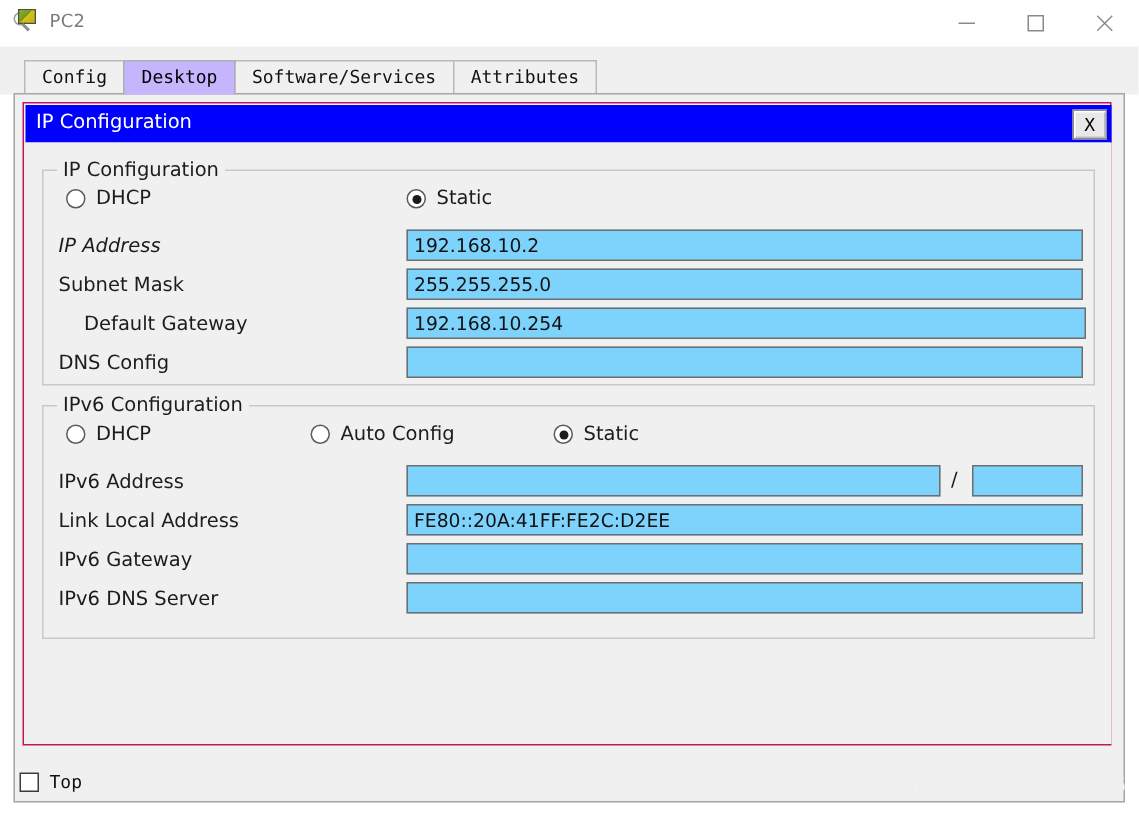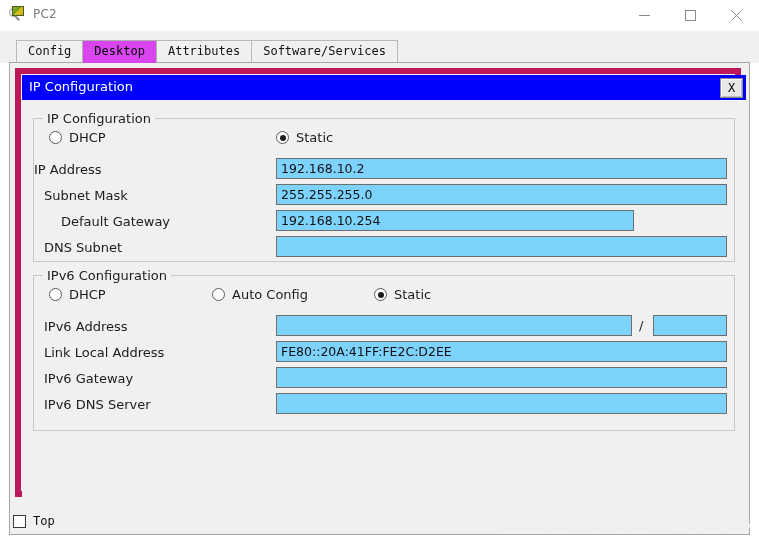--- a/index.html
+++ b/index.html
@@ -116,21 +116,21 @@
     height: 23px;
     box-sizing: border-box;
     background: #f0f0f0;
     border: 1px solid #b9b9b9;
     border-bottom: none;
     margin-right: -1px;
     line-height: 15px;
     white-space: nowrap;
   }
   .tab.active {
-    background: #d946ef;
+    background: #c4b5fd;
     border-color: #b0b0b0;
     position: relative;
     z-index: 3;
     color: #000;
   }
 
   
   .content-panel {
     position: absolute;
     left: 9px; top: 62px;
@@ -141,21 +141,21 @@
     box-sizing: border-box;
   }
 
   
   .ipframe {
     position: absolute;
     left: 5px; top: 5px;
     width: 726px;
     height: 429px;
     background: #f0f0f0;
-    border: 6px solid #be185d;
+    border: 1px solid #be185d;
     box-sizing: border-box;
   }
   .ipframe-title {
     position: absolute;
     left: 1px; top: 1px;
     width: 724px;
     height: 25px;
     background: #0000ff;
     box-sizing: border-box;
   }
@@ -341,22 +341,22 @@
           <line x1="11.5" y1="1.5" x2="1.5" y2="11.5" stroke="#8a8a8a" stroke-width="1"></line>
         </svg>
       </div>
     </div>
   </div>
 
   <div class="tabstrip">
     <div class="tabs">
       <div class="tab">Config</div>
       <div class="tab active">Desktop</div>
+      <div class="tab">Software/Services</div>
       <div class="tab">Attributes</div>
-      <div class="tab">Software/Services</div>
     </div>
   </div>
 
   <div class="content-panel">
 
     <div class="ipframe">
 
       <div class="ipframe-title">
         <span class="txt">IP Configuration</span>
         <div class="ipframe-close">X</div>
@@ -370,30 +370,30 @@
 
         <div class="radio" style="left:27px; top:31px;">
           <span class="dot"></span>
           <span class="lbl">DHCP</span>
         </div>
         <div class="radio checked" style="left:254px; top:31px;">
           <span class="dot"></span>
           <span class="lbl">Static</span>
         </div>
 
-        <span class="row-label" style="left:12px; top:62px;">IP Address</span>
+        <span class="row-label" style="left:22px; top:62px;font-style:italic;">IP Address</span>
         <div class="field" style="left:254px; top:58px; width:451px;">192.168.10.2</div>
 
         <span class="row-label" style="left:22px; top:88px;">Subnet Mask</span>
         <div class="field" style="left:254px; top:84px; width:451px;">255.255.255.0</div>
 
         <span class="row-label" style="left:22px; top:114px;margin-left:17px;">Default Gateway</span>
-        <div class="field" style="left:254px; top:110px; width:358px;">192.168.10.254</div>
-
-        <span class="row-label" style="left:22px; top:140px;">DNS Subnet</span>
+        <div class="field" style="left:254px; top:110px; width:453px;">192.168.10.254</div>
+
+        <span class="row-label" style="left:22px; top:140px;">DNS Config</span>
         <div class="field" style="left:254px; top:136px; width:451px;"></div>
 
         <div class="group" id="group-ipv6">
           <span class="legend">IPv6 Configuration</span>
         </div>
 
         <div class="radio" style="left:27px; top:188px;">
           <span class="dot"></span>
           <span class="lbl">DHCP</span>
         </div>

